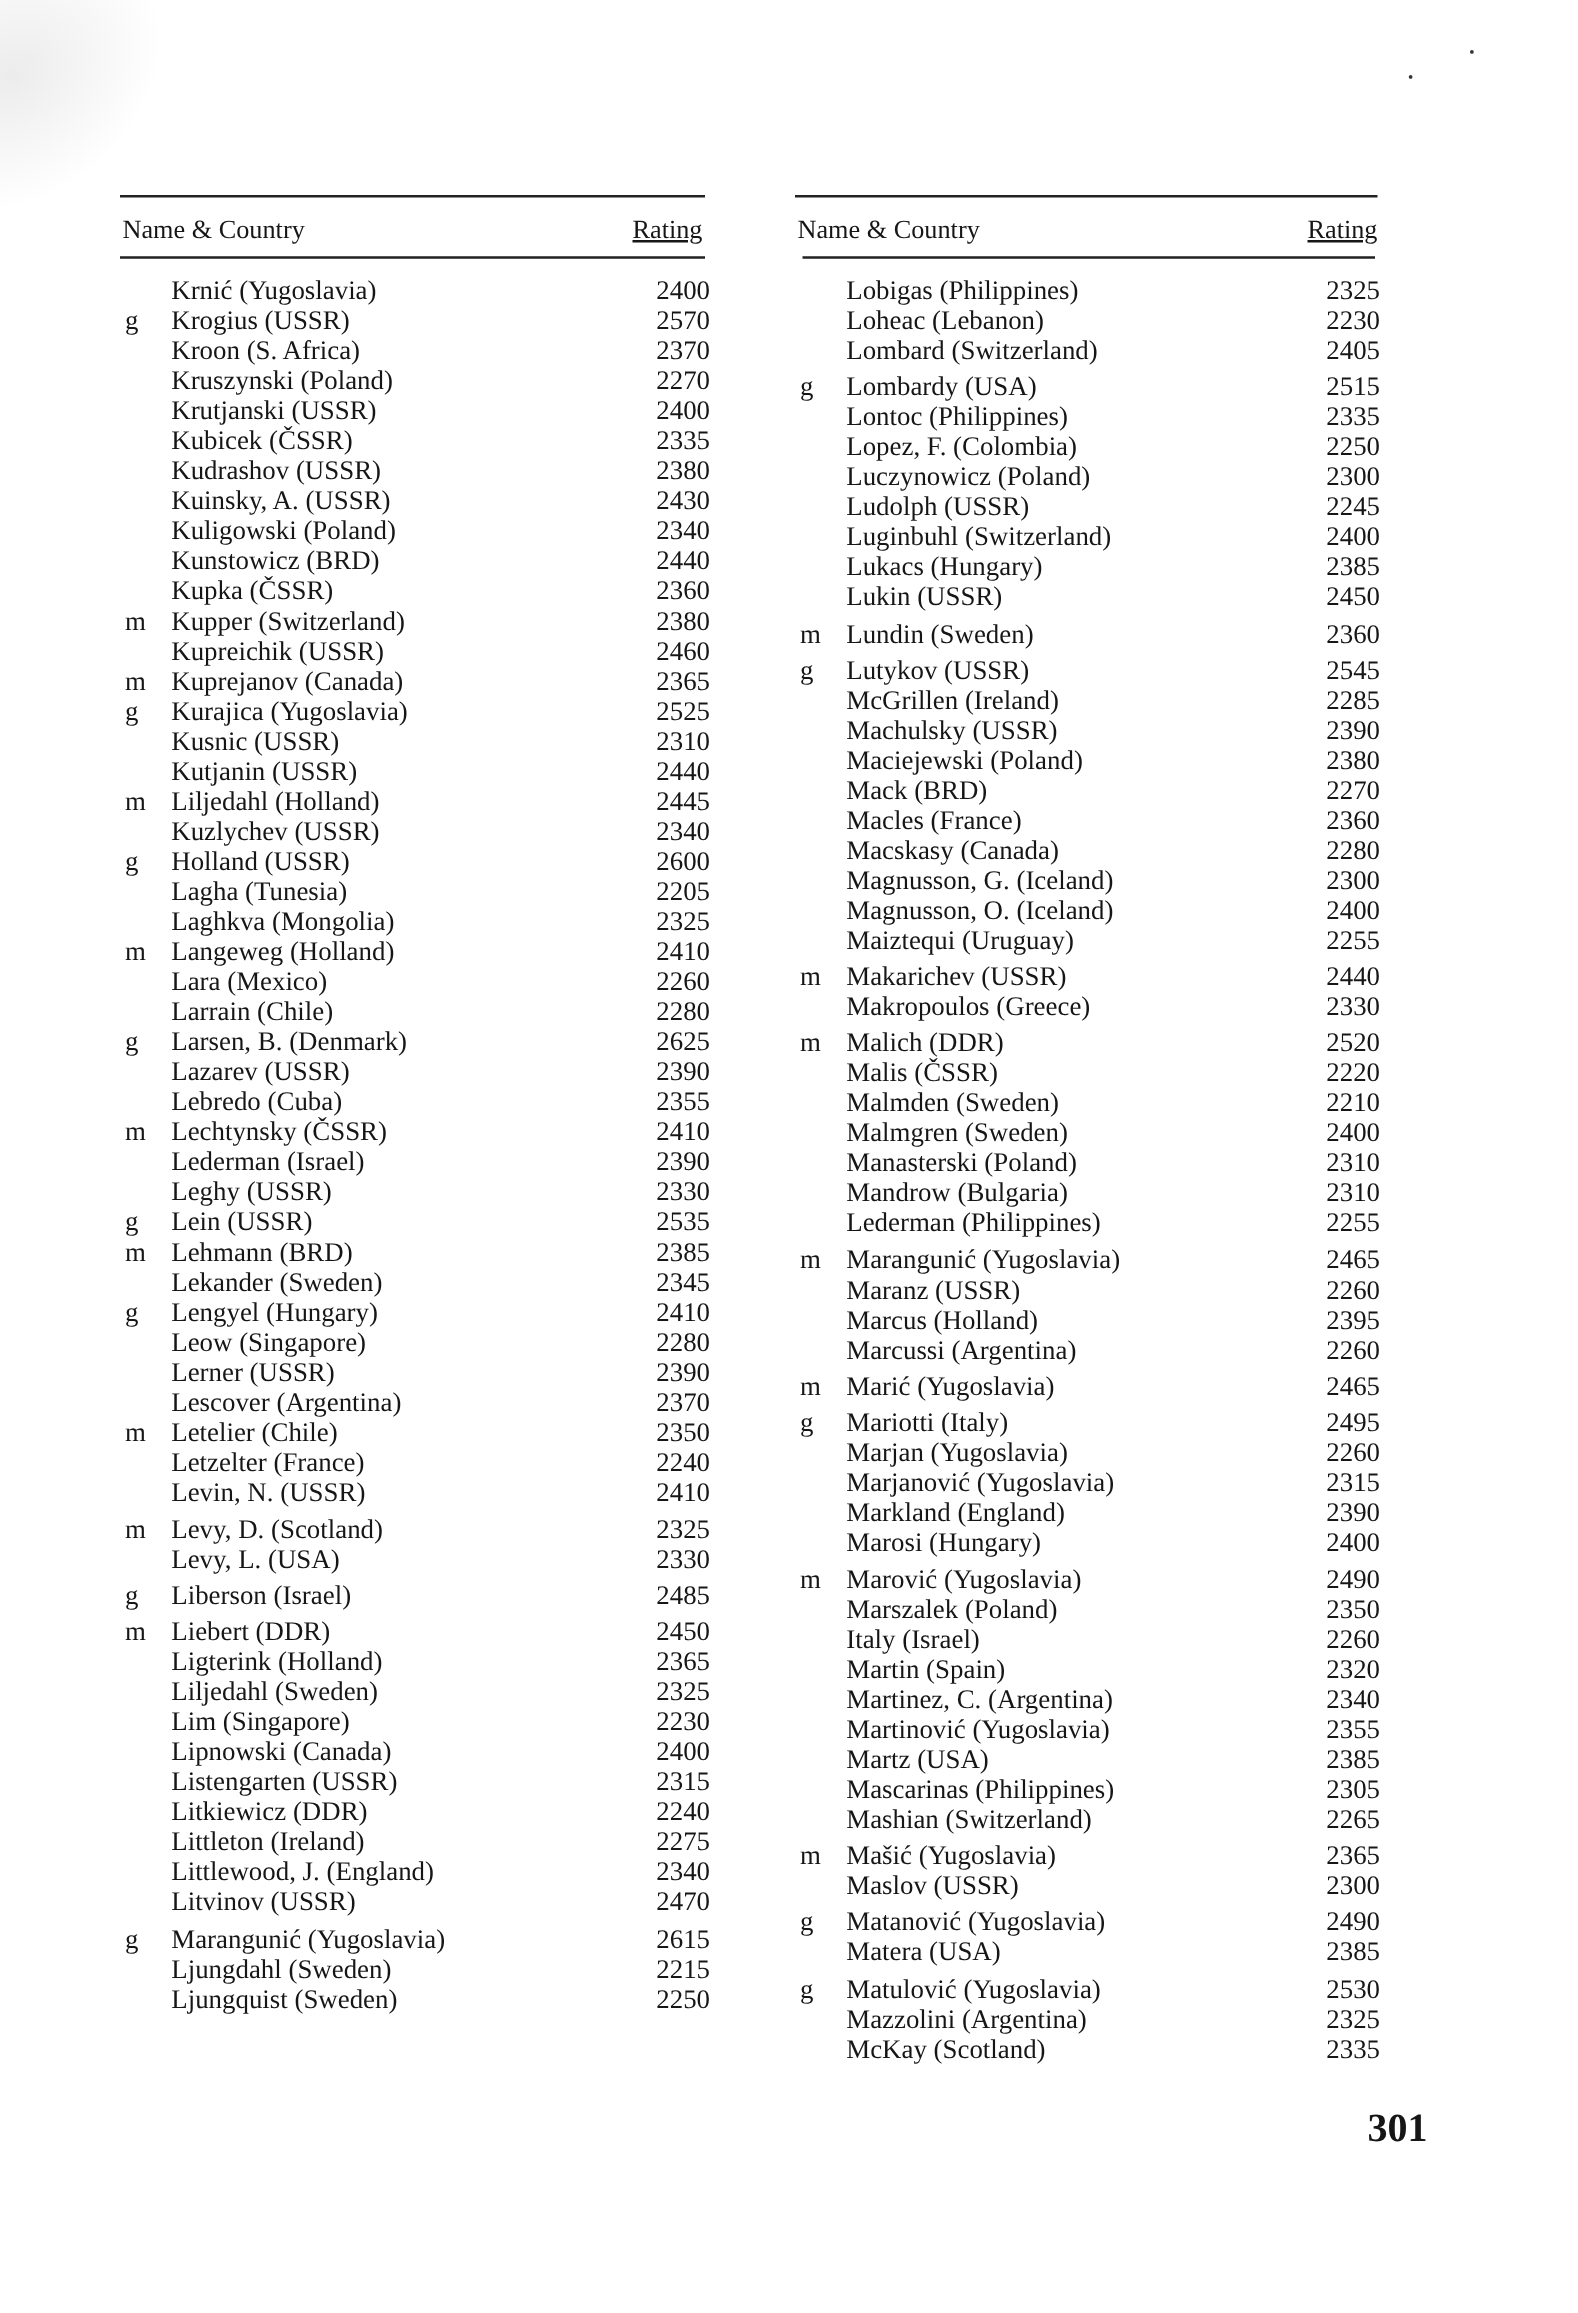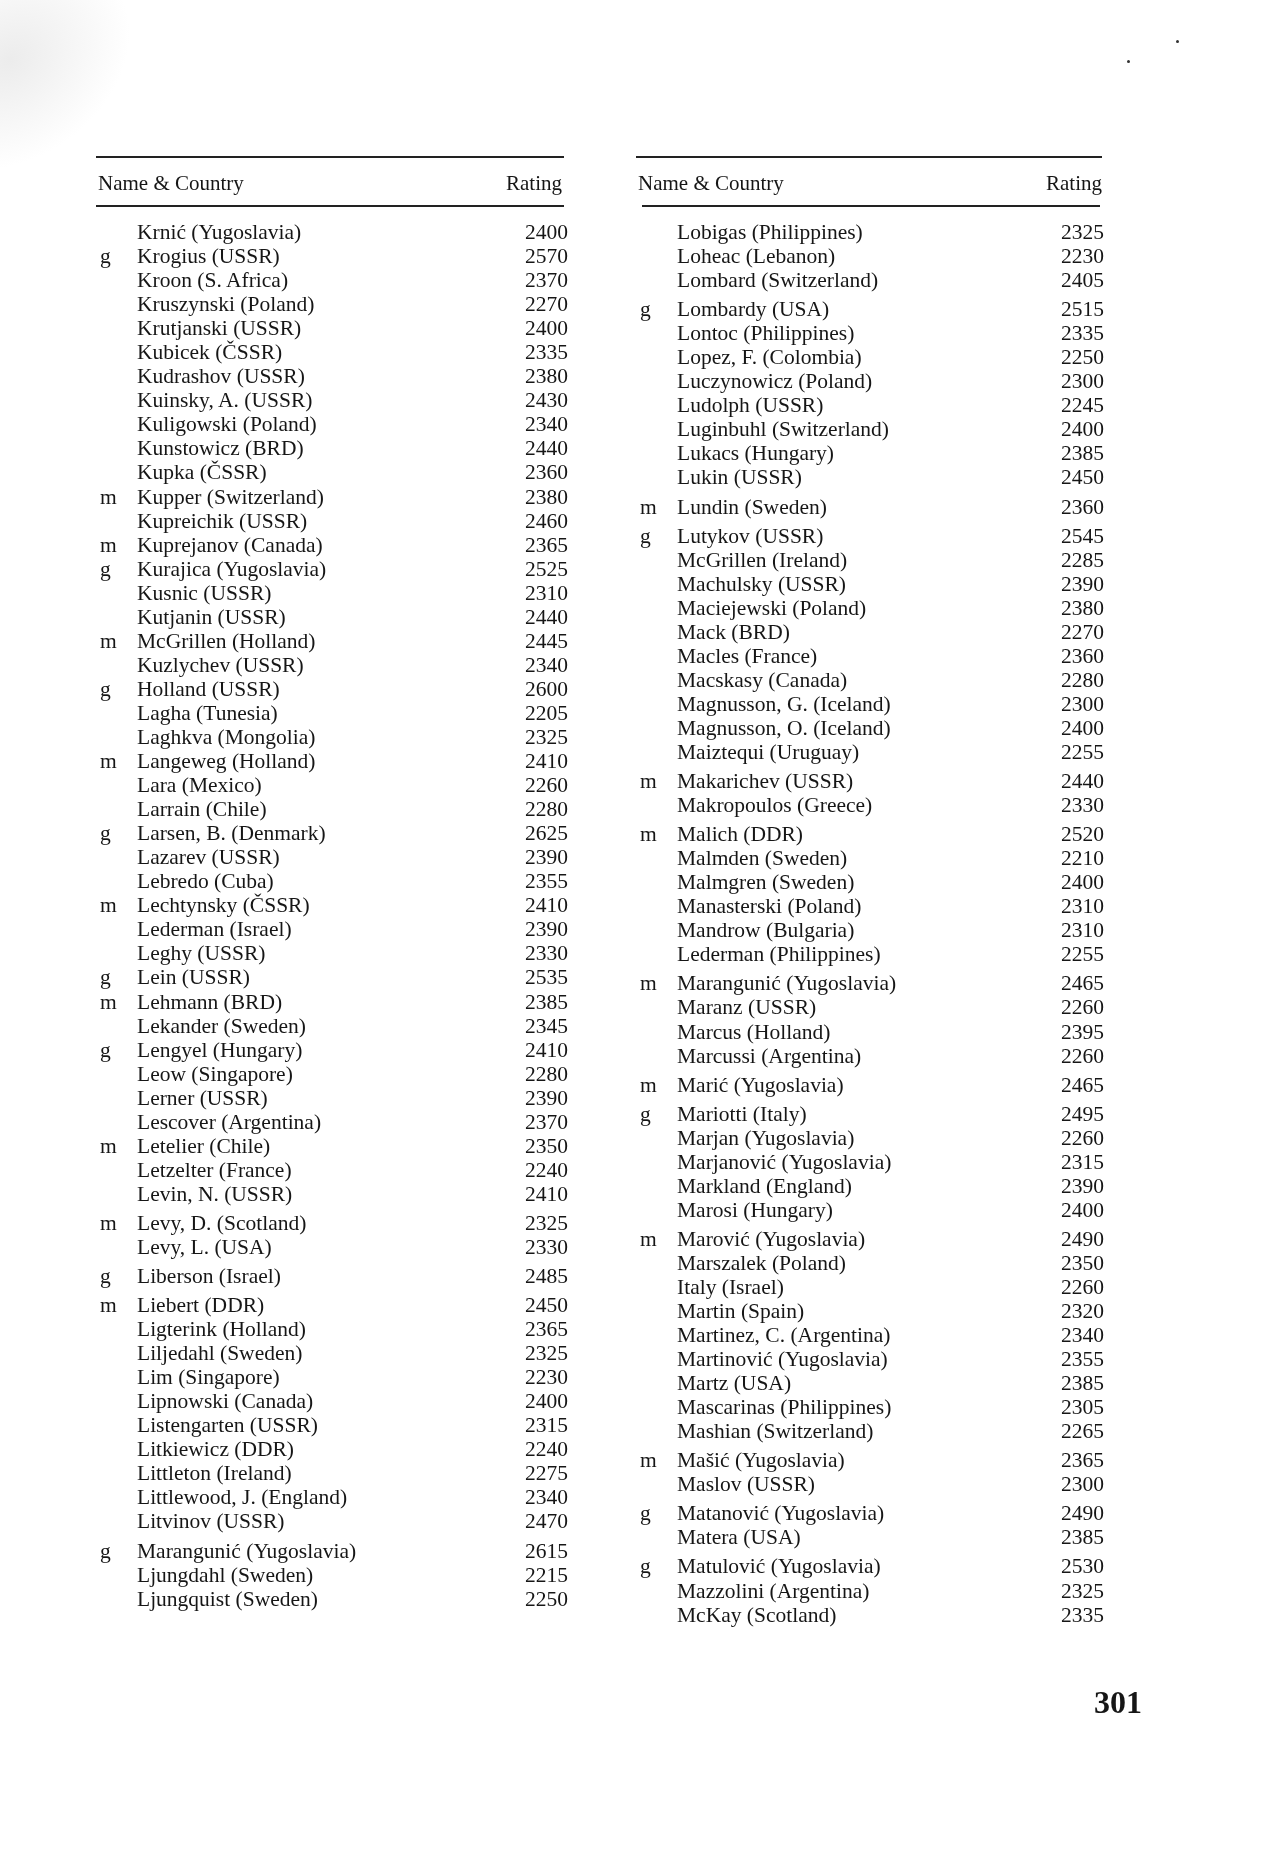--- a/index.html
+++ b/index.html
@@ -21,21 +21,21 @@
   .rule.top { top: 156px; }
   .rule.bottom { top: 205px; }
   .col-left .rule { width: 468px; }
   .col-right .rule { width: 466px; }
   .col-right .rule.bottom { left: 6px; width: 458px; }
   .head {
     position: absolute; top: 170px; left: 2px; right: 0;
     font-size: 21px; line-height: 26px;
   }
   .head .name-h { position: absolute; left: 0; }
-  .head .rating-h { position: absolute; right: 2px; }
+  .head .rating-h { position: absolute; right: 2px; text-decoration: underline; }
   .col-left .head .rating-h { right: 6px; }
   .rows { position: absolute; top: 220px; left: 0; right: 0; }
   .row {
     position: relative; height: 24.05px; font-size: 21.5px; line-height: 24px;
     white-space: nowrap;
   }
   .row.gap { margin-top: 5px; }
   .title { position: absolute; left: 4px; width: 20px; }
   .entry { position: absolute; left: 41px; }
   .rating { position: absolute; right: 0; }
@@ -139,21 +139,21 @@
         <span class="entry">Kusnic (USSR)</span>
         <span class="rating">2310</span>
       </div>
       <div class="row">
         <span class="title"></span>
         <span class="entry">Kutjanin (USSR)</span>
         <span class="rating">2440</span>
       </div>
       <div class="row">
         <span class="title">m</span>
-        <span class="entry">McGrillen (Holland)</span>
+        <span class="entry">Liljedahl (Holland)</span>
         <span class="rating">2445</span>
       </div>
       <div class="row">
         <span class="title"></span>
         <span class="entry">Kuzlychev (USSR)</span>
         <span class="rating">2340</span>
       </div>
       <div class="row">
         <span class="title">g</span>
         <span class="entry">Holland (USSR)</span>
@@ -475,20 +475,25 @@
         <span class="entry">Makropoulos (Greece)</span>
         <span class="rating">2330</span>
       </div>
       <div class="row gap">
         <span class="title">m</span>
         <span class="entry">Malich (DDR)</span>
         <span class="rating">2520</span>
       </div>
       <div class="row">
         <span class="title"></span>
+        <span class="entry">Malis (ČSSR)</span>
+        <span class="rating">2220</span>
+      </div>
+      <div class="row">
+        <span class="title"></span>
         <span class="entry">Malmden (Sweden)</span>
         <span class="rating">2210</span>
       </div>
       <div class="row">
         <span class="title"></span>
         <span class="entry">Malmgren (Sweden)</span>
         <span class="rating">2400</span>
       </div>
       <div class="row">
         <span class="title"></span>

